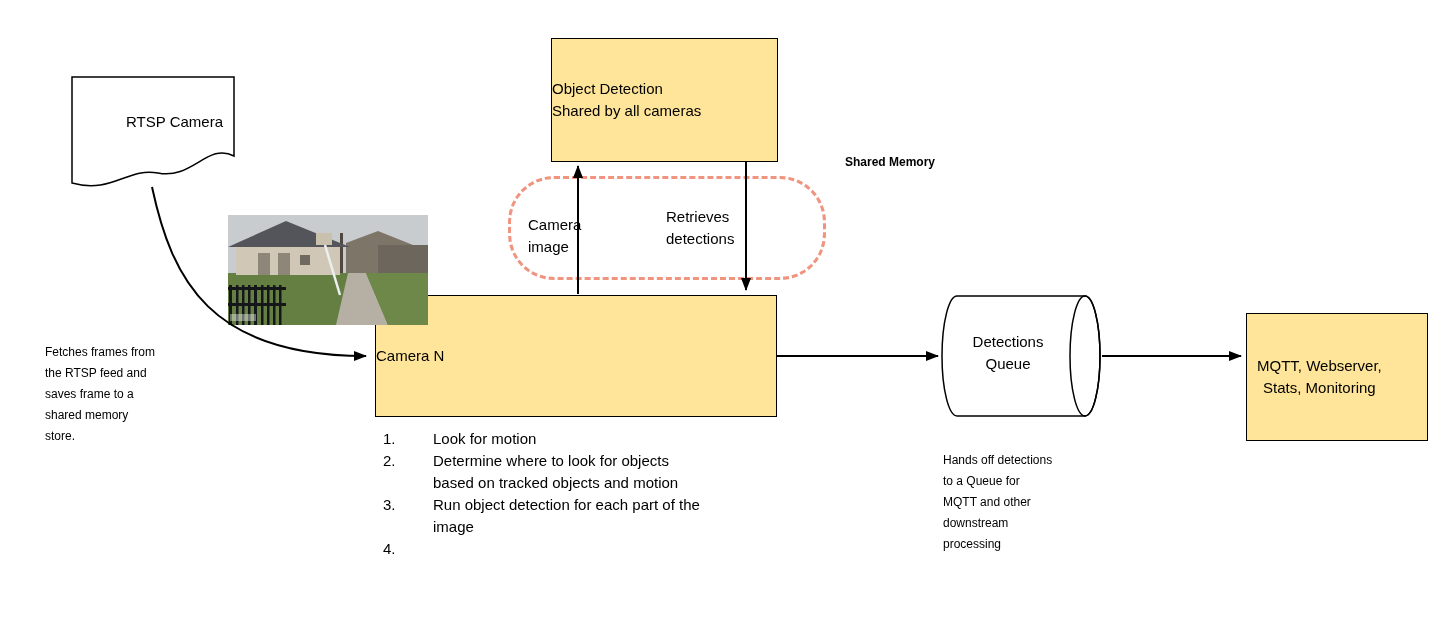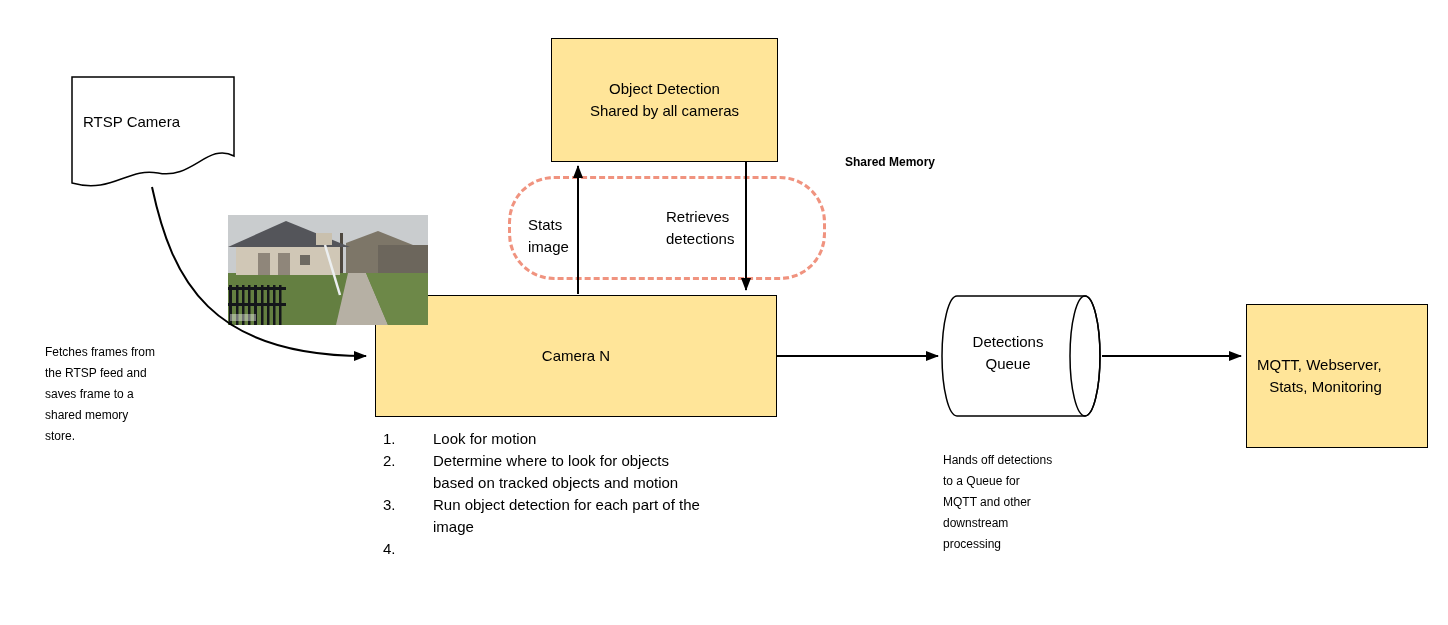--- a/index.html
+++ b/index.html
@@ -2,35 +2,35 @@
 <html style="--box-fill: #ffe599; --box-border: #000000; --dash-color: #f0937f;"><head>
 <meta charset="utf-8">
 <style>
   html,body{margin:0;padding:0}
   body{font-family:"Liberation Sans",sans-serif;color:#000;background:#fff}
   #canvas{position:relative;width:1448px;height:625px;background:#fff;overflow:hidden}
   svg.layer{position:absolute;left:0;top:0;width:1448px;height:625px;pointer-events:none}
   #shapes-layer{z-index:1}
   #arrows-layer{z-index:4}
   .box{position:absolute;background:var(--box-fill,#ffe599);border:1px solid var(--box-border,#000);
-       display:flex;flex-direction:column;align-items:center;justify-content:center;
+       display:flex;flex-direction:column;align-items:flex-start;justify-content:center;
        font-size:15px;line-height:22px;z-index:2;text-align:center}
   #object-detection-box{left:551px;top:38px;width:225px;height:122px}
   #object-detection-box .subtitle{}
   #camera-n-box{left:375px;top:295px;width:400px;height:120px}
-  #mqtt-box{left:1246px;top:304px;width:160px;height:118px;align-items:flex-start;text-align:right;padding:12px 10px;white-space:pre-line}
+  #mqtt-box{left:1246px;top:313px;width:160px;height:118px;align-items:flex-start;text-align:center;padding:4px 10px;white-space:pre-line}
   #shared-memory-region{position:absolute;left:508px;top:176px;width:312px;height:98px;
        border:3px dashed var(--dash-color,#f0937f);border-radius:46px;z-index:1}
   #camera-snapshot{position:absolute;left:228px;top:215px;width:200px;height:110px;z-index:3}
   .note{position:absolute;font-size:12px;line-height:21px;white-space:pre-line;z-index:5}
   #fetch-note{left:45px;top:342px;width:180px}
   #queue-note{left:943px;top:450px;width:185px}
   #shared-memory-note{left:845px;top:131px;width:215px}
   #shared-memory-note .smn-title{font-weight:bold}
-  #rtsp-label{position:absolute;left:83px;top:113px;width:140px;text-align:left;font-size:15px;z-index:2}
+  #rtsp-label{position:absolute;left:83px;top:113px;width:140px;text-align:right;font-size:15px;z-index:2}
   #queue-label{position:absolute;left:952px;top:331px;width:112px;text-align:center;font-size:15px;line-height:22px;white-space:pre-line;z-index:2}
   .edge-label{position:absolute;font-size:15px;line-height:22px;white-space:pre-line;z-index:5}
   #passes-image-label{left:528px;top:214px;width:60px}
   #retrieves-detections-label{left:666px;top:206px;width:85px}
   #camera-steps{position:absolute;left:383px;top:428px;width:410px;font-size:15px;line-height:22px;z-index:5;list-style:none;margin:0;padding:0}
   .step{display:flex}
   .step .num{width:50px;flex:none}
   .step .txt{white-space:pre-line}
 </style>
 </head>
@@ -99,21 +99,21 @@
         <path d="M0,0 L13,5 L0,10 Z" fill="#000000"></path>
       </marker>
     </defs>
     <path d="M 152 187 C 172 280 210 356 366 356" fill="none" stroke="#000" stroke-width="2" marker-end="url(#ah)"></path>
     <path d="M 578 294 L 578 166" fill="none" stroke="#000" stroke-width="2" marker-end="url(#ah)"></path>
     <path d="M 746 161 L 746 290" fill="none" stroke="#000" stroke-width="2" marker-end="url(#ah)"></path>
     <path d="M 776 356 L 938 356" fill="none" stroke="#000" stroke-width="2" marker-end="url(#ah)"></path>
     <path d="M 1102 356 L 1241 356" fill="none" stroke="#000" stroke-width="2" marker-end="url(#ah)"></path>
   </svg>
 
-  <div class="edge-label" id="passes-image-label">Stats
+  <div class="edge-label" id="passes-image-label">Camera
 image</div>
   <div class="edge-label" id="retrieves-detections-label">Retrieves
 detections</div>
 
   <div class="note" id="shared-memory-note">
     <div class="smn-title">Shared Memory</div>
   </div>
 
   <div class="note" id="fetch-note">Fetches frames from
 the RTSP feed and

